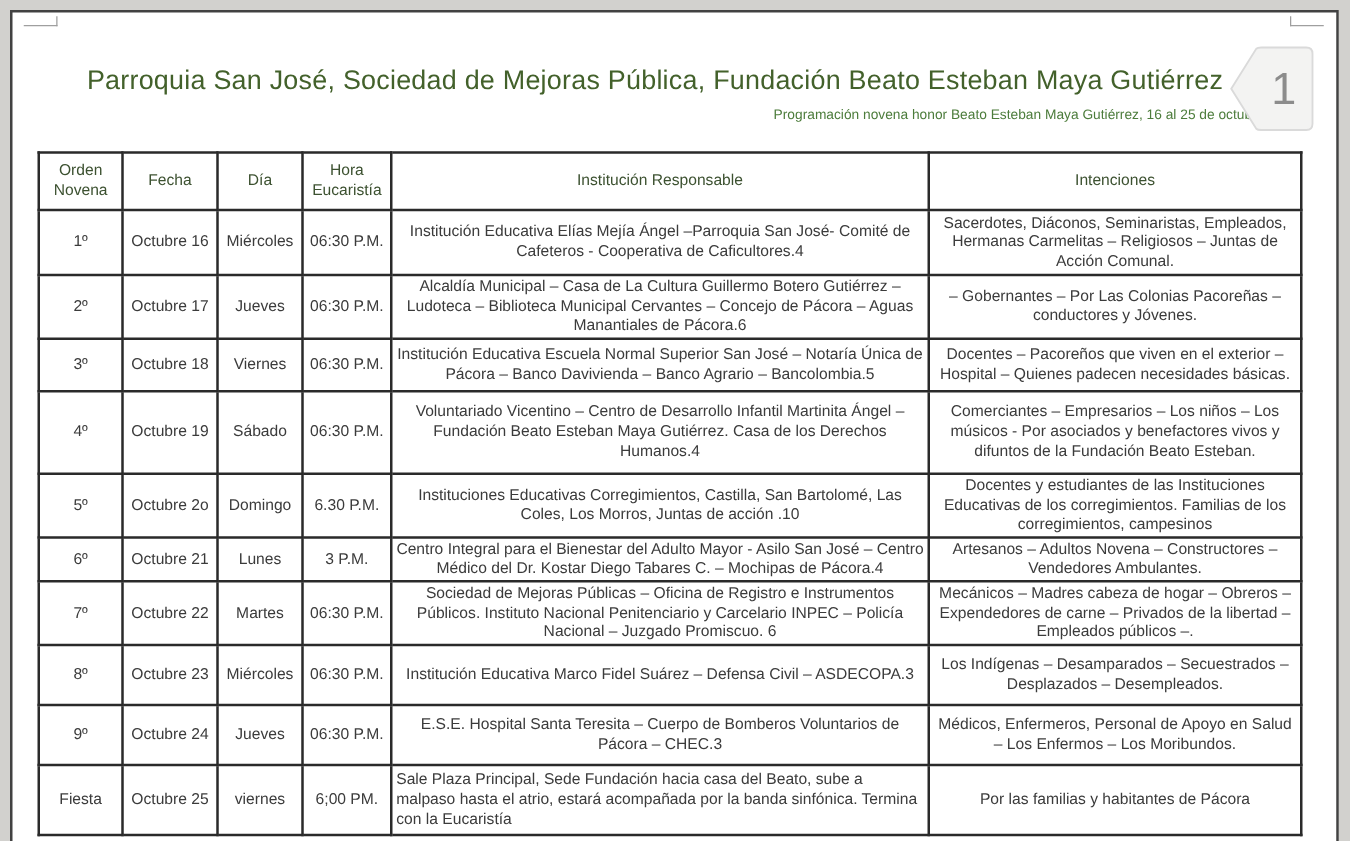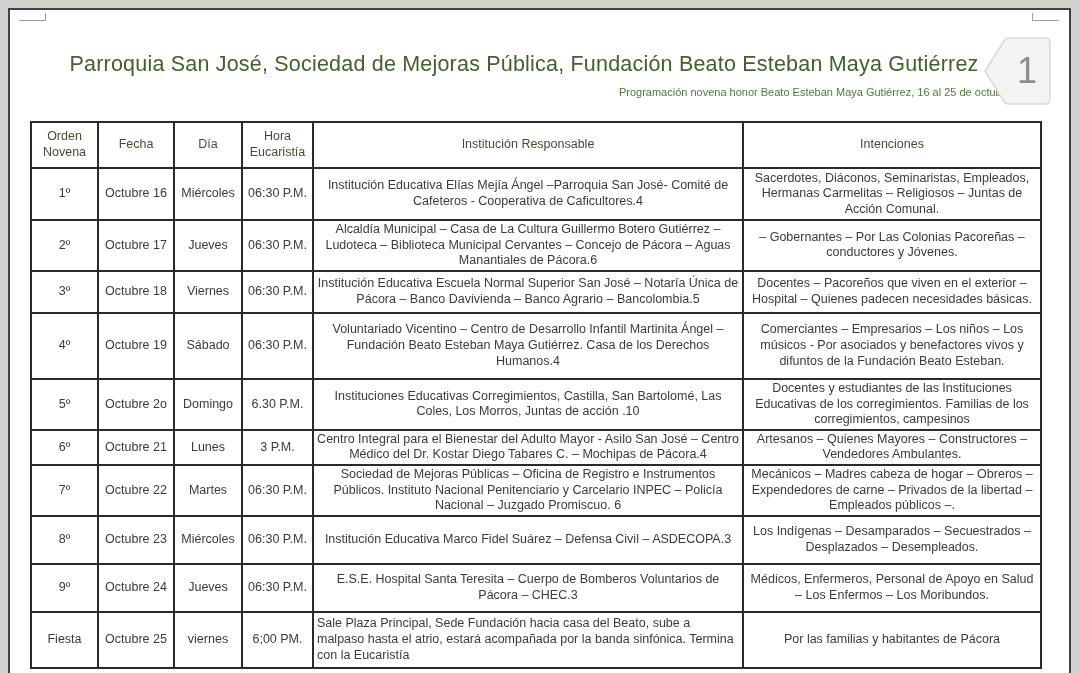--- a/index.html
+++ b/index.html
@@ -169,21 +169,21 @@
         <td>6.30 P.M.</td>
         <td>Instituciones Educativas Corregimientos, Castilla, San Bartolomé, Las Coles, Los Morros, Juntas de acción .10</td>
         <td>Docentes y estudiantes de las Instituciones Educativas de los corregimientos. Familias de los corregimientos, campesinos</td>
       </tr>
       <tr class="r5">
         <td>6º</td>
         <td>Octubre 21</td>
         <td>Lunes</td>
         <td>3 P.M.</td>
         <td>Centro Integral para el Bienestar del Adulto Mayor - Asilo San José – Centro Médico del Dr. Kostar Diego Tabares C. – Mochipas de Pácora.4</td>
-        <td>Artesanos – Quienes Mayores – Constructores – Vendedores Ambulantes.</td>
+        <td>Artesanos – Adultos Novena – Constructores – Vendedores Ambulantes.</td>
       </tr>
       <tr class="r6">
         <td>7º</td>
         <td>Octubre 22</td>
         <td>Martes</td>
         <td>06:30 P.M.</td>
         <td>Sociedad de Mejoras Públicas – Oficina de Registro e Instrumentos Públicos. Instituto Nacional Penitenciario y Carcelario INPEC – Policía Nacional – Juzgado Promiscuo. 6</td>
         <td>Mecánicos – Madres cabeza de hogar – Obreros – Expendedores de carne – Privados de la libertad – Empleados públicos –.</td>
       </tr>
       <tr class="r7">

